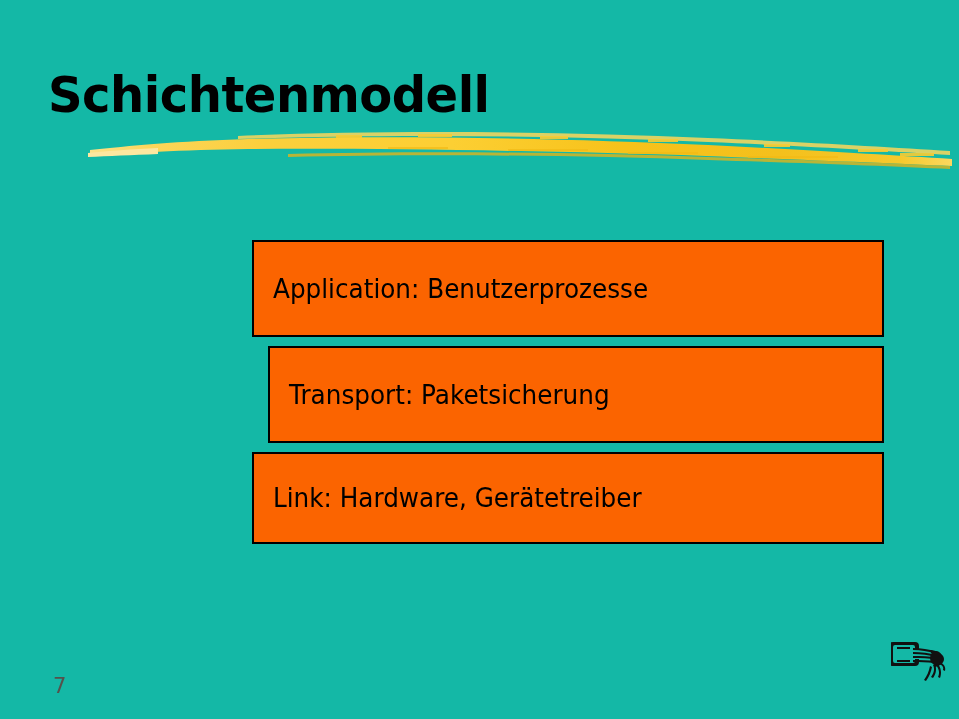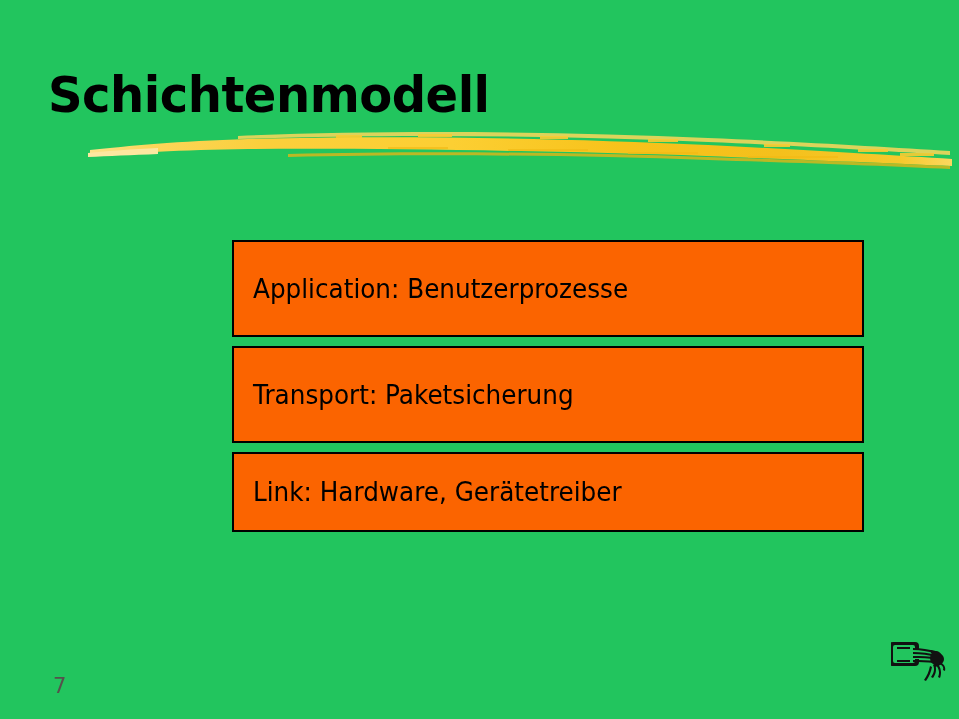--- a/index.html
+++ b/index.html
@@ -11,21 +11,21 @@
     width: 959px;
     height: 719px;
     position: relative;
     overflow: hidden;
     font-family: "DejaVu Sans", sans-serif;
   }
 
   .slide {
     position: absolute;
     inset: 0;
-    background: #22c55e;
+    background: #14b8a6;
   }
 
   
   .slide-title {
     position: absolute;
     left: 48px;
     top: 68px;
     font-family: "DejaVu Sans", sans-serif;
     font-weight: 900;
     font-size: 49px;
@@ -48,39 +48,39 @@
   }
   .brush-wrap svg {
     display: block;
     width: 100%;
     height: 100%;
   }
 
   
   .layer-stack {
     position: absolute;
-    left: 232px;
+    left: 252px;
     top: 240px;
     width: 632px;
   }
   .layer-box {
     position: relative;
     box-sizing: border-box;
     border: 2px solid #000000;
     background: #fb6400;
     display: flex;
     align-items: center;
     margin-bottom: 9px;
   }
   .layer-box:last-child { margin-bottom: 0; }
 
   .layer-box-0 { height: 97px; }
-  .layer-box-1 { height: 97px; }
+  .layer-box-1 { height: 97px; margin-left: 16px; }
   .layer-box-2 { height: 92px; }
-  .layer-box-3 { height: 80px; }
+  .layer-box-3 { height: 92px; }
 
   .layer-label {
     font-family: "DejaVu Sans", sans-serif;
     font-weight: 400;
     font-size: 26px;
     line-height: 30px;
     color: #000000;
     padding-left: 20px;
     white-space: nowrap;
     transform: scaleX(0.95);

